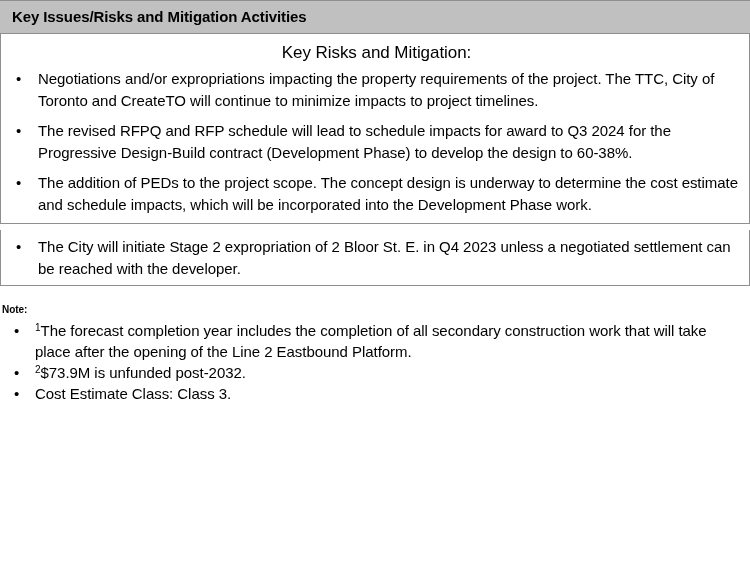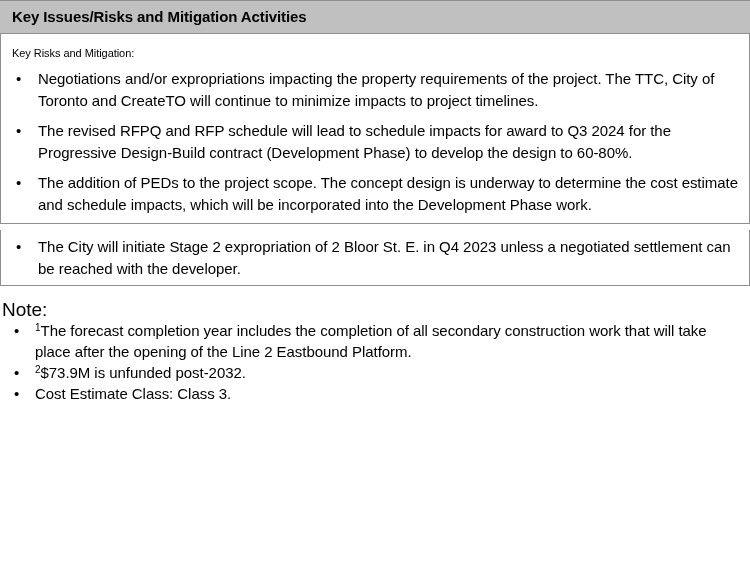--- a/index.html
+++ b/index.html
@@ -48,25 +48,26 @@
     line-height: 18px;
     letter-spacing: -0.1px;
     color: #000000;
   }
 
   .section-body {
     padding: 6px 8px 6px 11px;
   }
 
   .para {
-    font-size: 11px;
+    font-size: 17px;
     line-height: 22px;
     margin: 0 0 2px 0;
     padding: 2px 0;
     letter-spacing: -0.05px;
+    text-align: center;
   }
 
   
   ul.bullets {
     list-style: none;
     margin: 0;
     padding: 0;
   }
 
   ul.bullets > li {
@@ -104,22 +105,22 @@
     height: 6px;
   }
 
   
   .note-block {
     margin-top: 14px;
     padding-left: 2px;
   }
 
   .note-title {
-    font-size: 19px;
-    font-weight: normal;
+    font-size: 10px;
+    font-weight: bold;
     line-height: 19px;
     letter-spacing: -0.05px;
     margin-bottom: 1px;
   }
 
   ul.note-list {
     list-style: none;
     margin: 0;
     padding: 0;
   }
@@ -159,21 +160,21 @@
       <div class="section-header-title">Key Issues/Risks and Mitigation Activities</div>
     </div>
 
     <div class="section-body">
 
       <p class="para">Key Risks and Mitigation:</p>
 
 
       <ul class="bullets spaced">
         <li>Negotiations and/or expropriations impacting the property requirements of the project. The TTC, City of Toronto and CreateTO will continue to minimize impacts to project timelines.</li>
-        <li>The revised RFPQ and RFP schedule will lead to schedule impacts for award to Q3 2024 for the Progressive Design-Build contract (Development Phase) to develop the design to 60-80%.</li>
+        <li>The revised RFPQ and RFP schedule will lead to schedule impacts for award to Q3 2024 for the Progressive Design-Build contract (Development Phase) to develop the design to 60-38%.</li>
         <li>The addition of PEDs to the project scope. The concept design is underway to determine the cost estimate and schedule impacts, which will be incorporated into the Development Phase work.</li>
       </ul>
 
     </div>
   </div>
 
   <div class="table-gap"></div>
 
   <div class="section-table">
 

